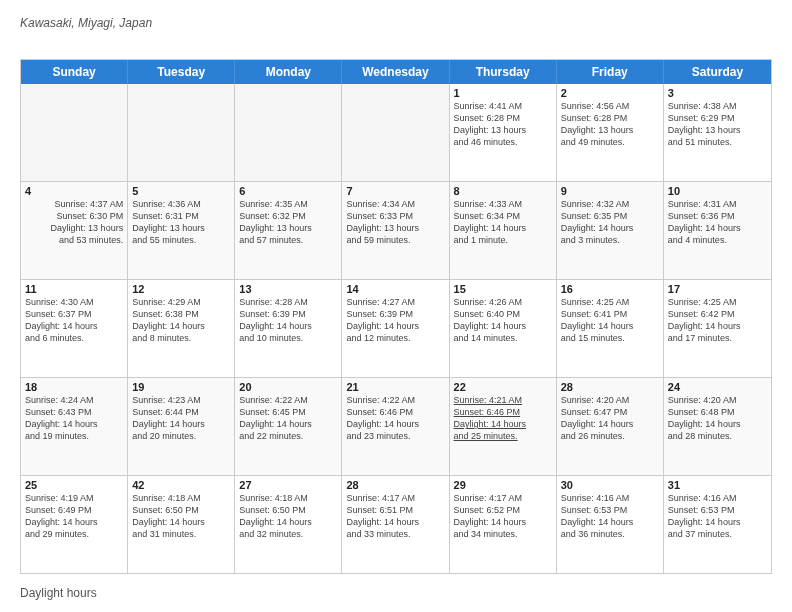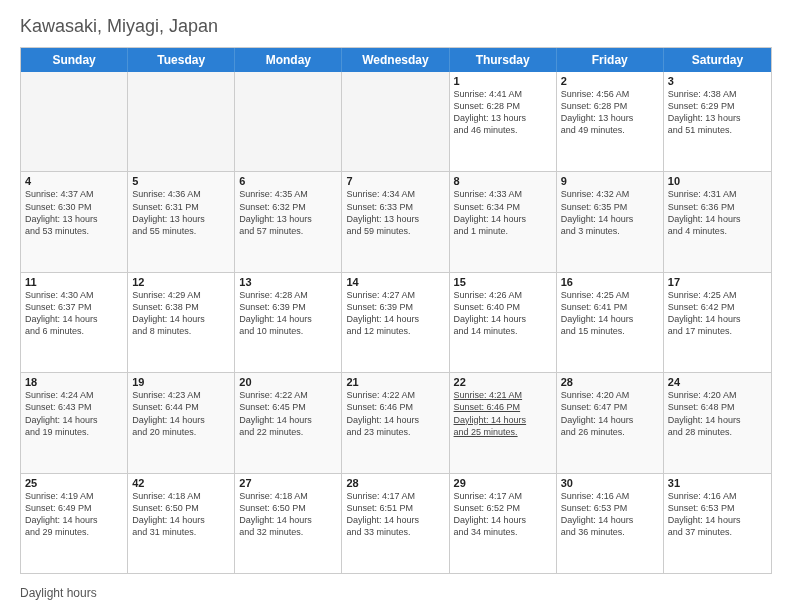--- a/index.html
+++ b/index.html
@@ -42,28 +42,30 @@
     .title-block {
       text-align: right;
     }
     .month-title {
       font-size: 32px;
       font-weight: bold;
       color: #333;
       line-height: 1.1;
     }
     .location {
-      font-size: 18px;
+      font-size: 12px;
       color: #555;
+      font-style: italic;
     }
     .calendar {
       flex: 1;
       display: flex;
       flex-direction: column;
       border: 1px solid #ccc;
+      margin-top: 19px;
     }
     .cal-header {
       display: grid;
       grid-template-columns: repeat(7, 1fr);
       background: #2b7fd4;
     }
     .cal-header-cell {
       color: #fff;
       font-size: 12px;
       font-weight: bold;
@@ -156,21 +158,21 @@
             <div class="day-num">3</div>
             <div class="cell-info" style="white-space: pre-line;">Sunrise: 4:38 AM
 Sunset: 6:29 PM
 Daylight: 13 hours
 and 51 minutes.</div>
           </div>
         </div>
         <div class="cal-row">
           <div class="cal-cell alt-bg">
             <div class="day-num">4</div>
-            <div class="cell-info" style="white-space: pre-line;">Sunrise: 4:37 AM
+            <div class="cell-info" style="white-space: pre-line; text-align: right;">Sunrise: 4:37 AM
 Sunset: 6:30 PM
 Daylight: 13 hours
 and 53 minutes.</div>
           </div>
           <div class="cal-cell alt-bg">
             <div class="day-num">5</div>
             <div class="cell-info" style="white-space: pre-line;">Sunrise: 4:36 AM
 Sunset: 6:31 PM
 Daylight: 13 hours
 and 55 minutes.</div>

